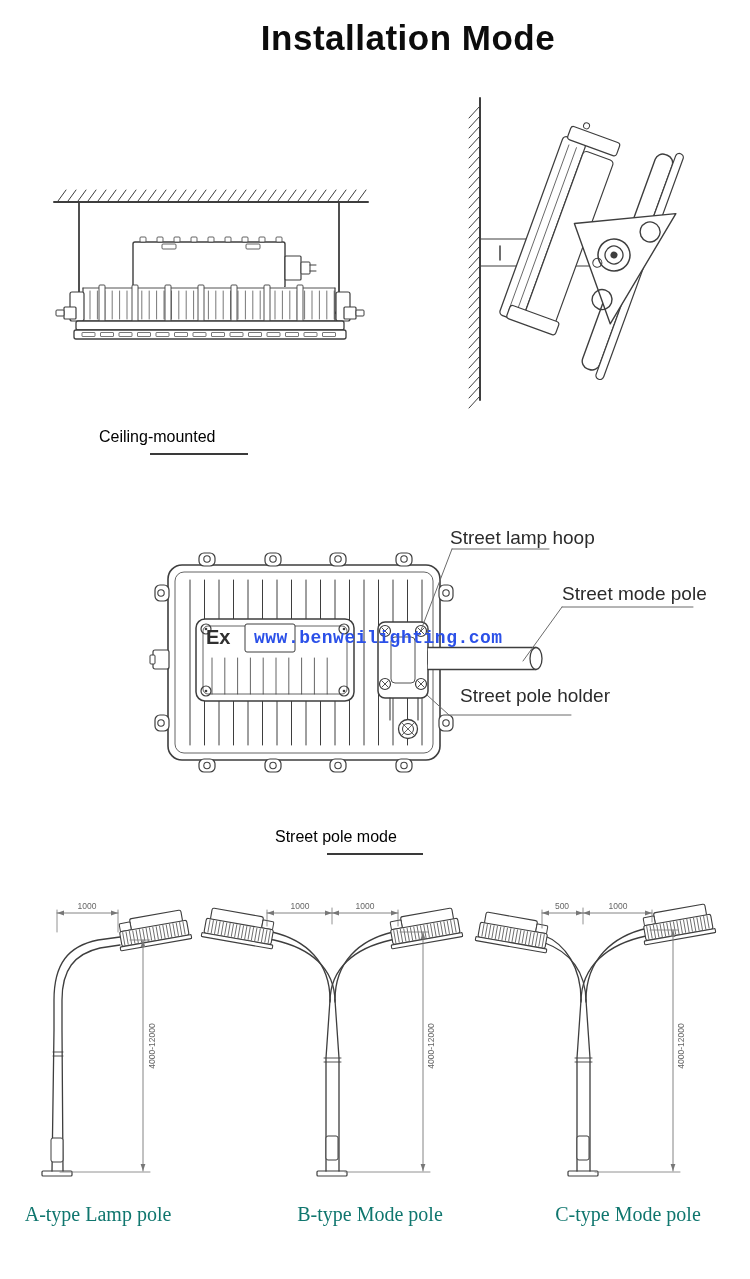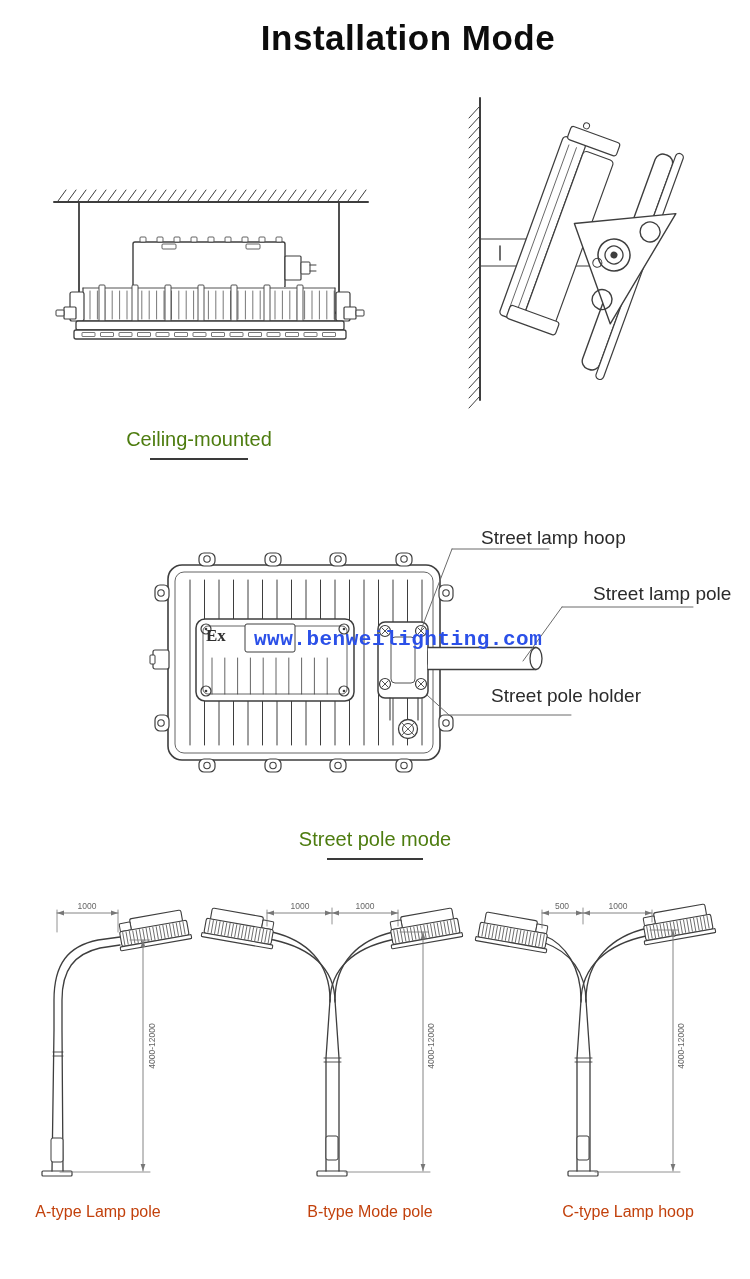--- a/index.html
+++ b/index.html
@@ -1,29 +1,29 @@
 <!DOCTYPE html>
 <html><head>
 <meta charset="utf-8">
 <style>
   html,body{margin:0;padding:0;background:#fff;}
   .page{position:relative;width:750px;height:1279px;background:#fff;overflow:hidden;
         font-family:"Liberation Sans", sans-serif;color:#2e2e2e;}
   .abs{position:absolute;}
   .title{left:0;top:18px;width:750px;text-align:center;font-size:35px;font-weight:700;
          letter-spacing:.5px;color:#0c0c0c;margin-left:33px;}
-  .caption{font-size:20px;color:#4d7c0f;text-align:center;}
+  .caption{font-size:16px;color:#000000;}
   .cap-underline{height:2px;background:#3a3a3a;margin:7px auto 0 auto;}
-  .callout{font-size:19px;color:#2b2b2b;white-space:nowrap;margin-left:31px;}
+  .callout{font-size:19px;color:#2b2b2b;white-space:nowrap;}
   .dim{font-size:8.5px;color:#666;text-align:center;white-space:nowrap;}
   .dimv{transform:rotate(-90deg);transform-origin:center;}
-  .pole-label{font-size:16px;color:#c2410c;text-align:center;width:190px;}
-  .watermark{font-family:"Liberation Mono", monospace;font-weight:700;font-size:21px;
+  .pole-label{font-size:20px;color:#0f766e;text-align:center;width:190px;font-family:Liberation Serif, serif;}
+  .watermark{font-family:"Liberation Mono", monospace;font-weight:700;font-size:18px;
              letter-spacing:.5px;white-space:nowrap;z-index:6;}
-  .ex{font-size:17px;font-weight:700;color:#303030;z-index:4;font-family:Liberation Serif, serif;}
+  .ex{font-size:20px;font-weight:700;color:#303030;z-index:4;}
   svg{position:absolute;overflow:visible;}
 </style>
 </head>
 <body>
 
 <div class="page">
 
   <div class="abs title">Installation Mode</div>
 
   <svg id="svg-ceiling" style="left:50px;top:170px" width="350" height="180" viewBox="0 0 350 180">
@@ -492,33 +492,33 @@
     </svg>
 
   <div class="abs caption" style="left:99px;top:428px;width:200px">
     <span>Ceiling-mounted</span>
     <div class="cap-underline" style="width:98px"></div>
   </div>
 
   <div class="abs ex" style="left:206px;top:626px">Ex</div>
   <div class="abs watermark" style="left:254px;top:628px;color:#2b50e8">www.benweilighting.com</div>
   <div class="abs callout" style="left:450px;top:527px">Street lamp hoop</div>
-  <div class="abs callout" style="left:562px;top:583px">Street lamp pole</div>
+  <div class="abs callout" style="left:562px;top:583px">Street mode pole</div>
   <div class="abs callout" style="left:460px;top:685px">Street pole holder</div>
 
   <div class="abs caption" style="left:275px;top:828px;width:200px">
     <span>Street pole mode</span>
     <div class="cap-underline" style="width:96px"></div>
   </div>
 
   <div class="abs dim" style="left:65px;top:901px;width:44px">1000</div>
   <div class="abs dim" style="left:278px;top:901px;width:44px">1000</div>
   <div class="abs dim" style="left:343px;top:901px;width:44px">1000</div>
   <div class="abs dim" style="left:540px;top:901px;width:44px">500</div>
   <div class="abs dim" style="left:596px;top:901px;width:44px">1000</div>
   <div class="abs dim dimv" style="left:117px;top:1041px;width:70px">4000-12000</div>
   <div class="abs dim dimv" style="left:396px;top:1041px;width:70px">4000-12000</div>
   <div class="abs dim dimv" style="left:646px;top:1041px;width:70px">4000-12000</div>
 
   <div class="abs pole-label" style="left:3px;top:1203px">A-type Lamp pole</div>
   <div class="abs pole-label" style="left:275px;top:1203px">B-type Mode pole</div>
-  <div class="abs pole-label" style="left:533px;top:1203px">C-type Lamp hoop</div>
+  <div class="abs pole-label" style="left:533px;top:1203px">C-type Mode pole</div>
 </div>
 
 </body></html>

